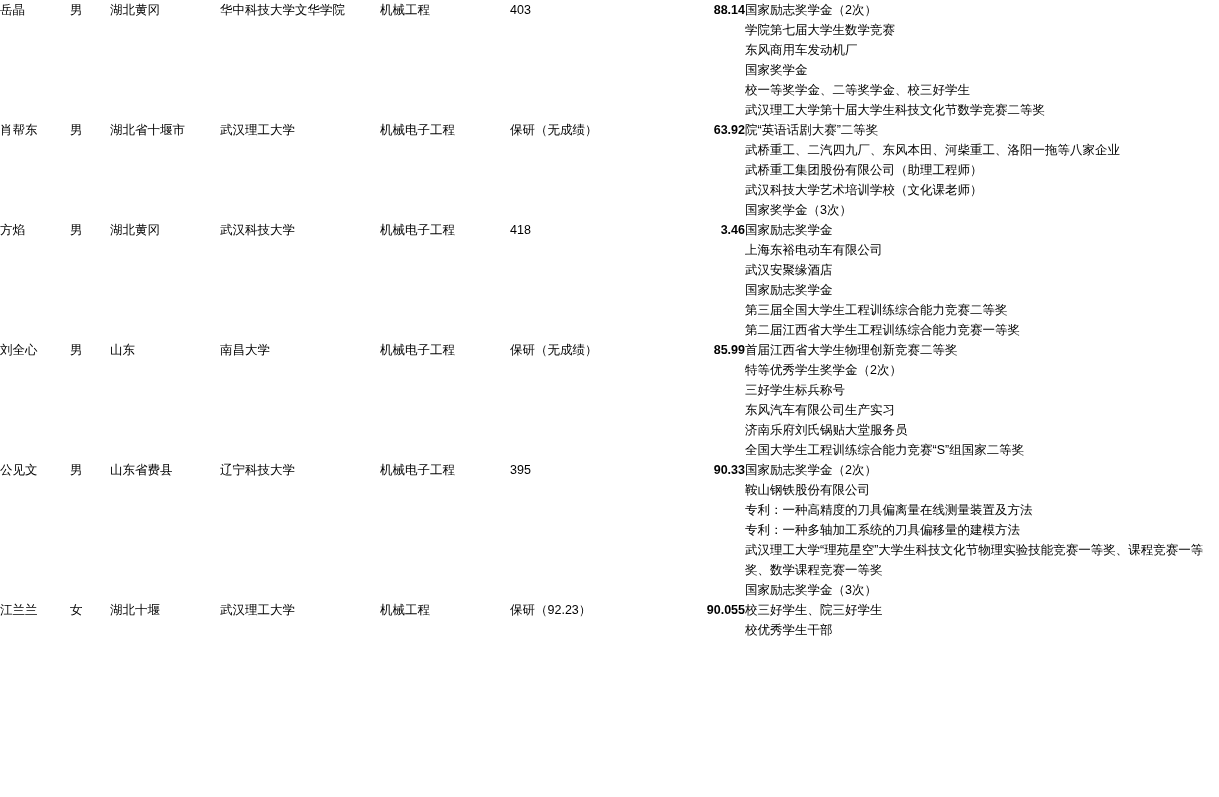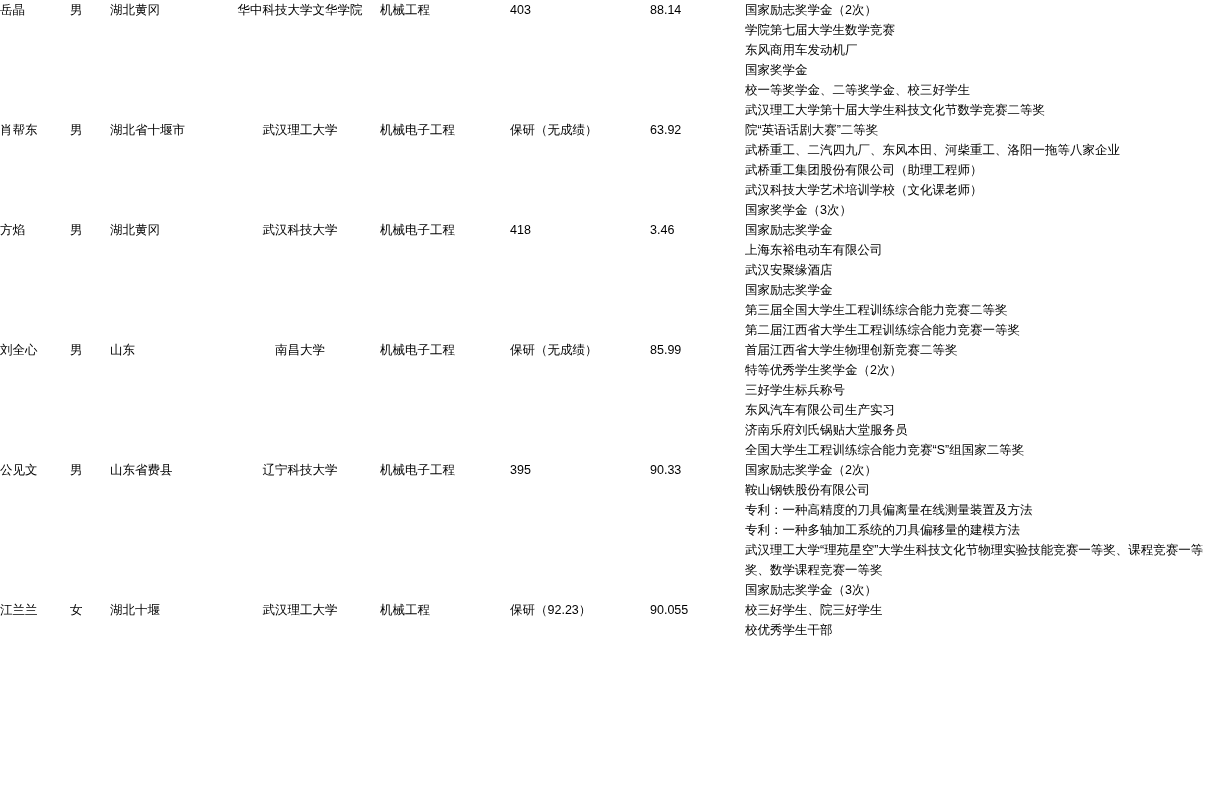--- a/index.html
+++ b/index.html
@@ -38,24 +38,24 @@
   col.c-origin { width: 110px; }
   col.c-school { width: 160px; }
   col.c-major  { width: 130px; }
   col.c-score1 { width: 140px; }
   col.c-score2 { width: 95px; }
   col.c-notes  { width: 474px; }
 
   .cell-name   { padding-left: 2px; }
   .cell-sex    { padding-left: 2px; }
   .cell-origin { padding-left: 2px; }
-  .cell-school { padding-left: 2px; text-align: center; }
+  .cell-school { padding-left: 2px; }
   .cell-major  { padding-left: 2px; }
   .cell-score1 { padding-left: 2px; }
-  .cell-score2 { padding-right: 0px; }
+  .cell-score2 { text-align: right; padding-right: 0px; font-weight: bold; }
   .cell-notes  { padding-left: 4px; white-space: normal; }
 
   .notes-line {
     line-height: 20px;
     white-space: normal;
   }
 </style>
 </head>
 <body>
 

